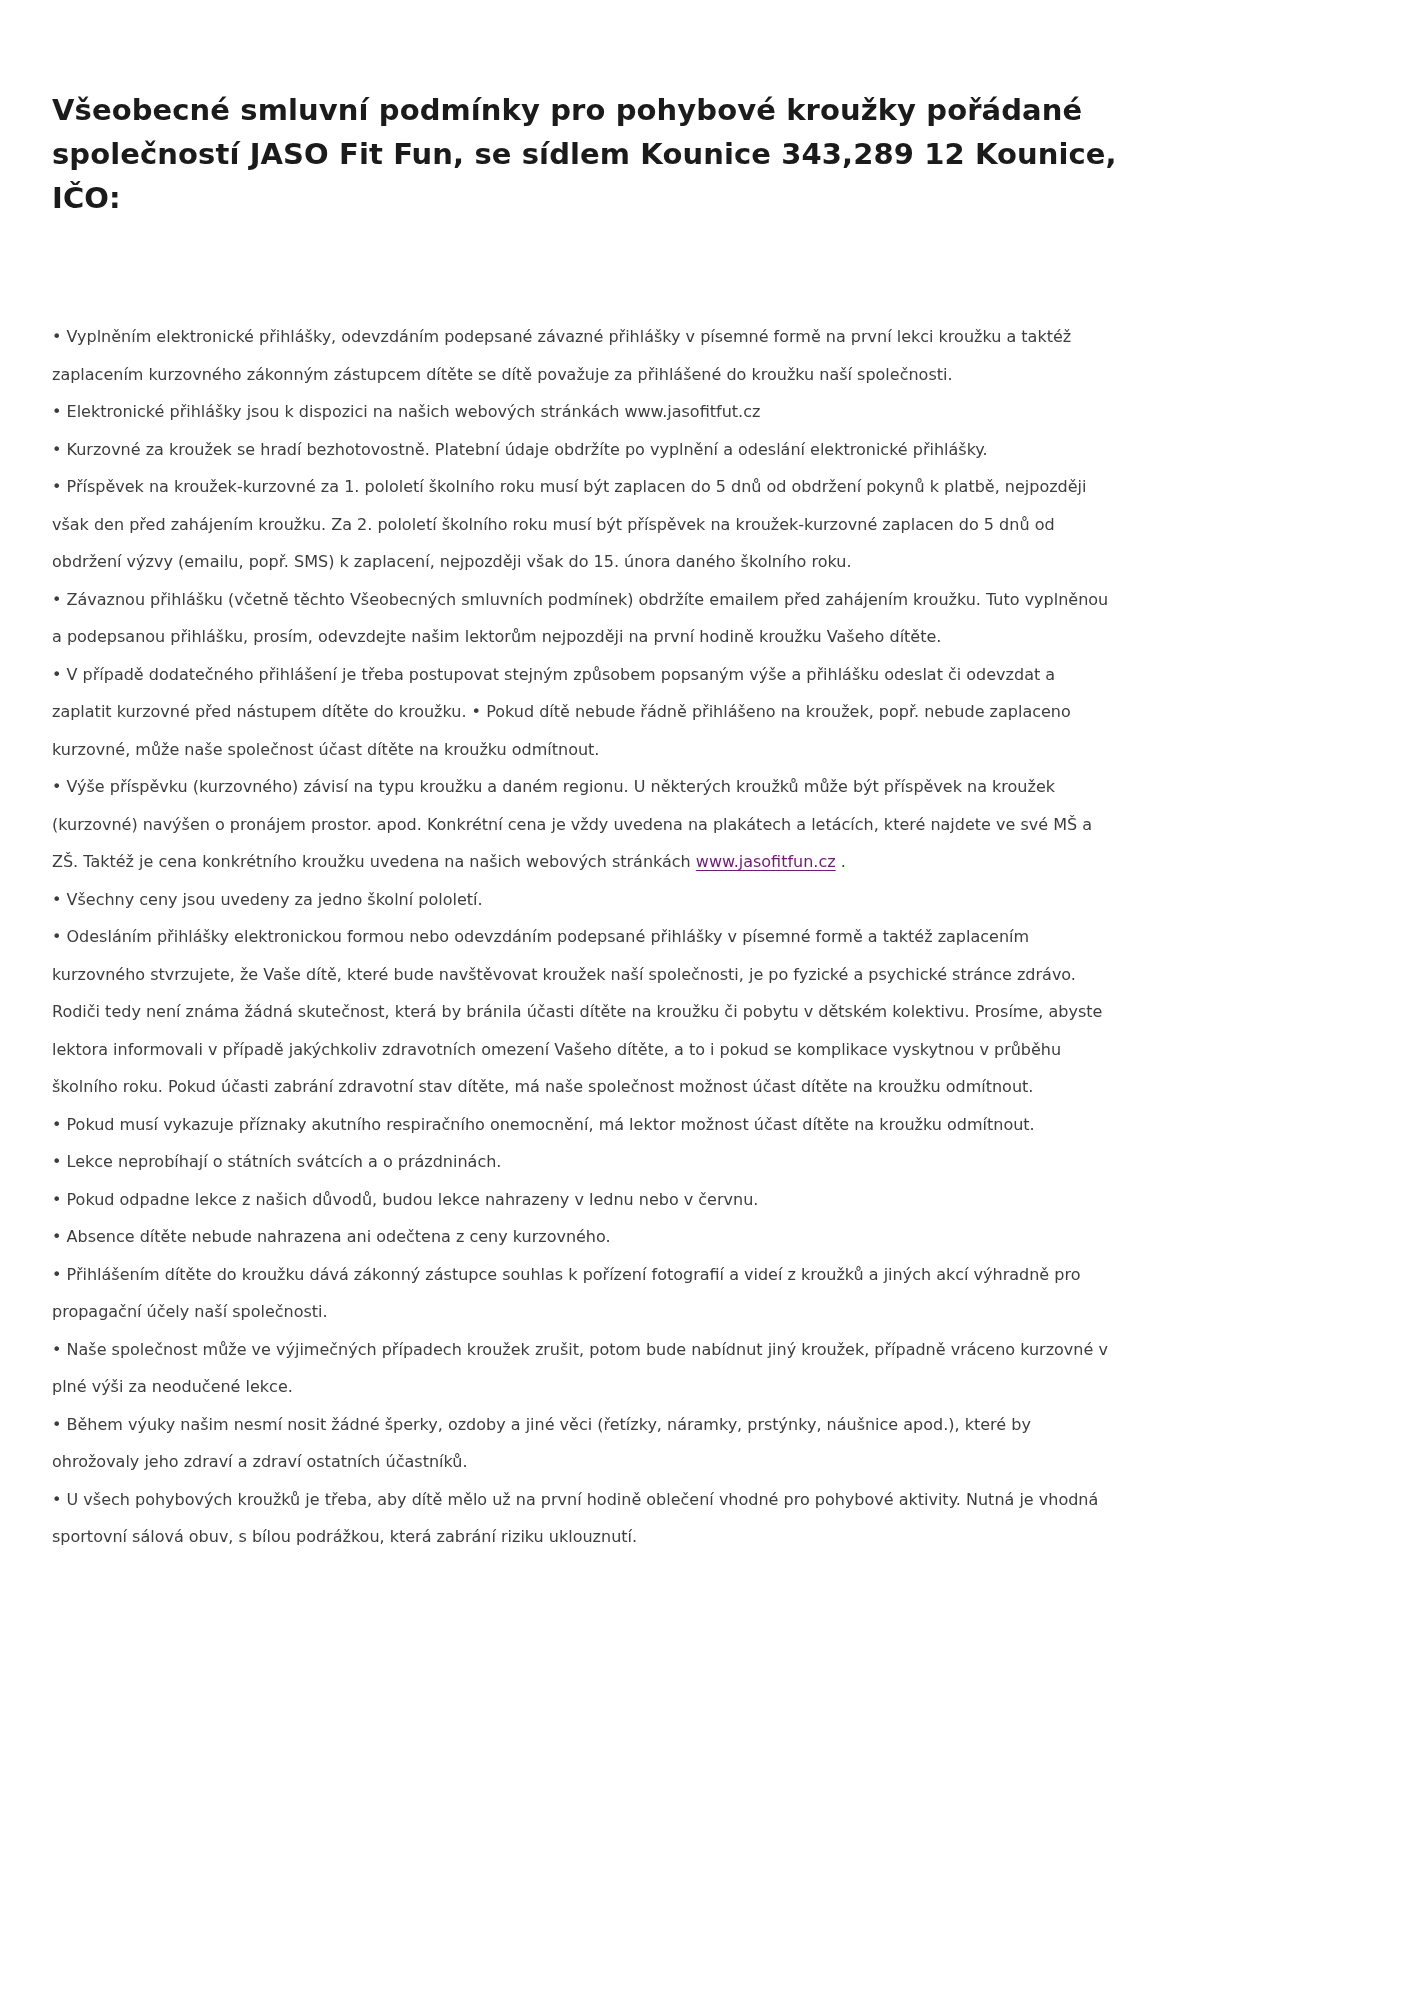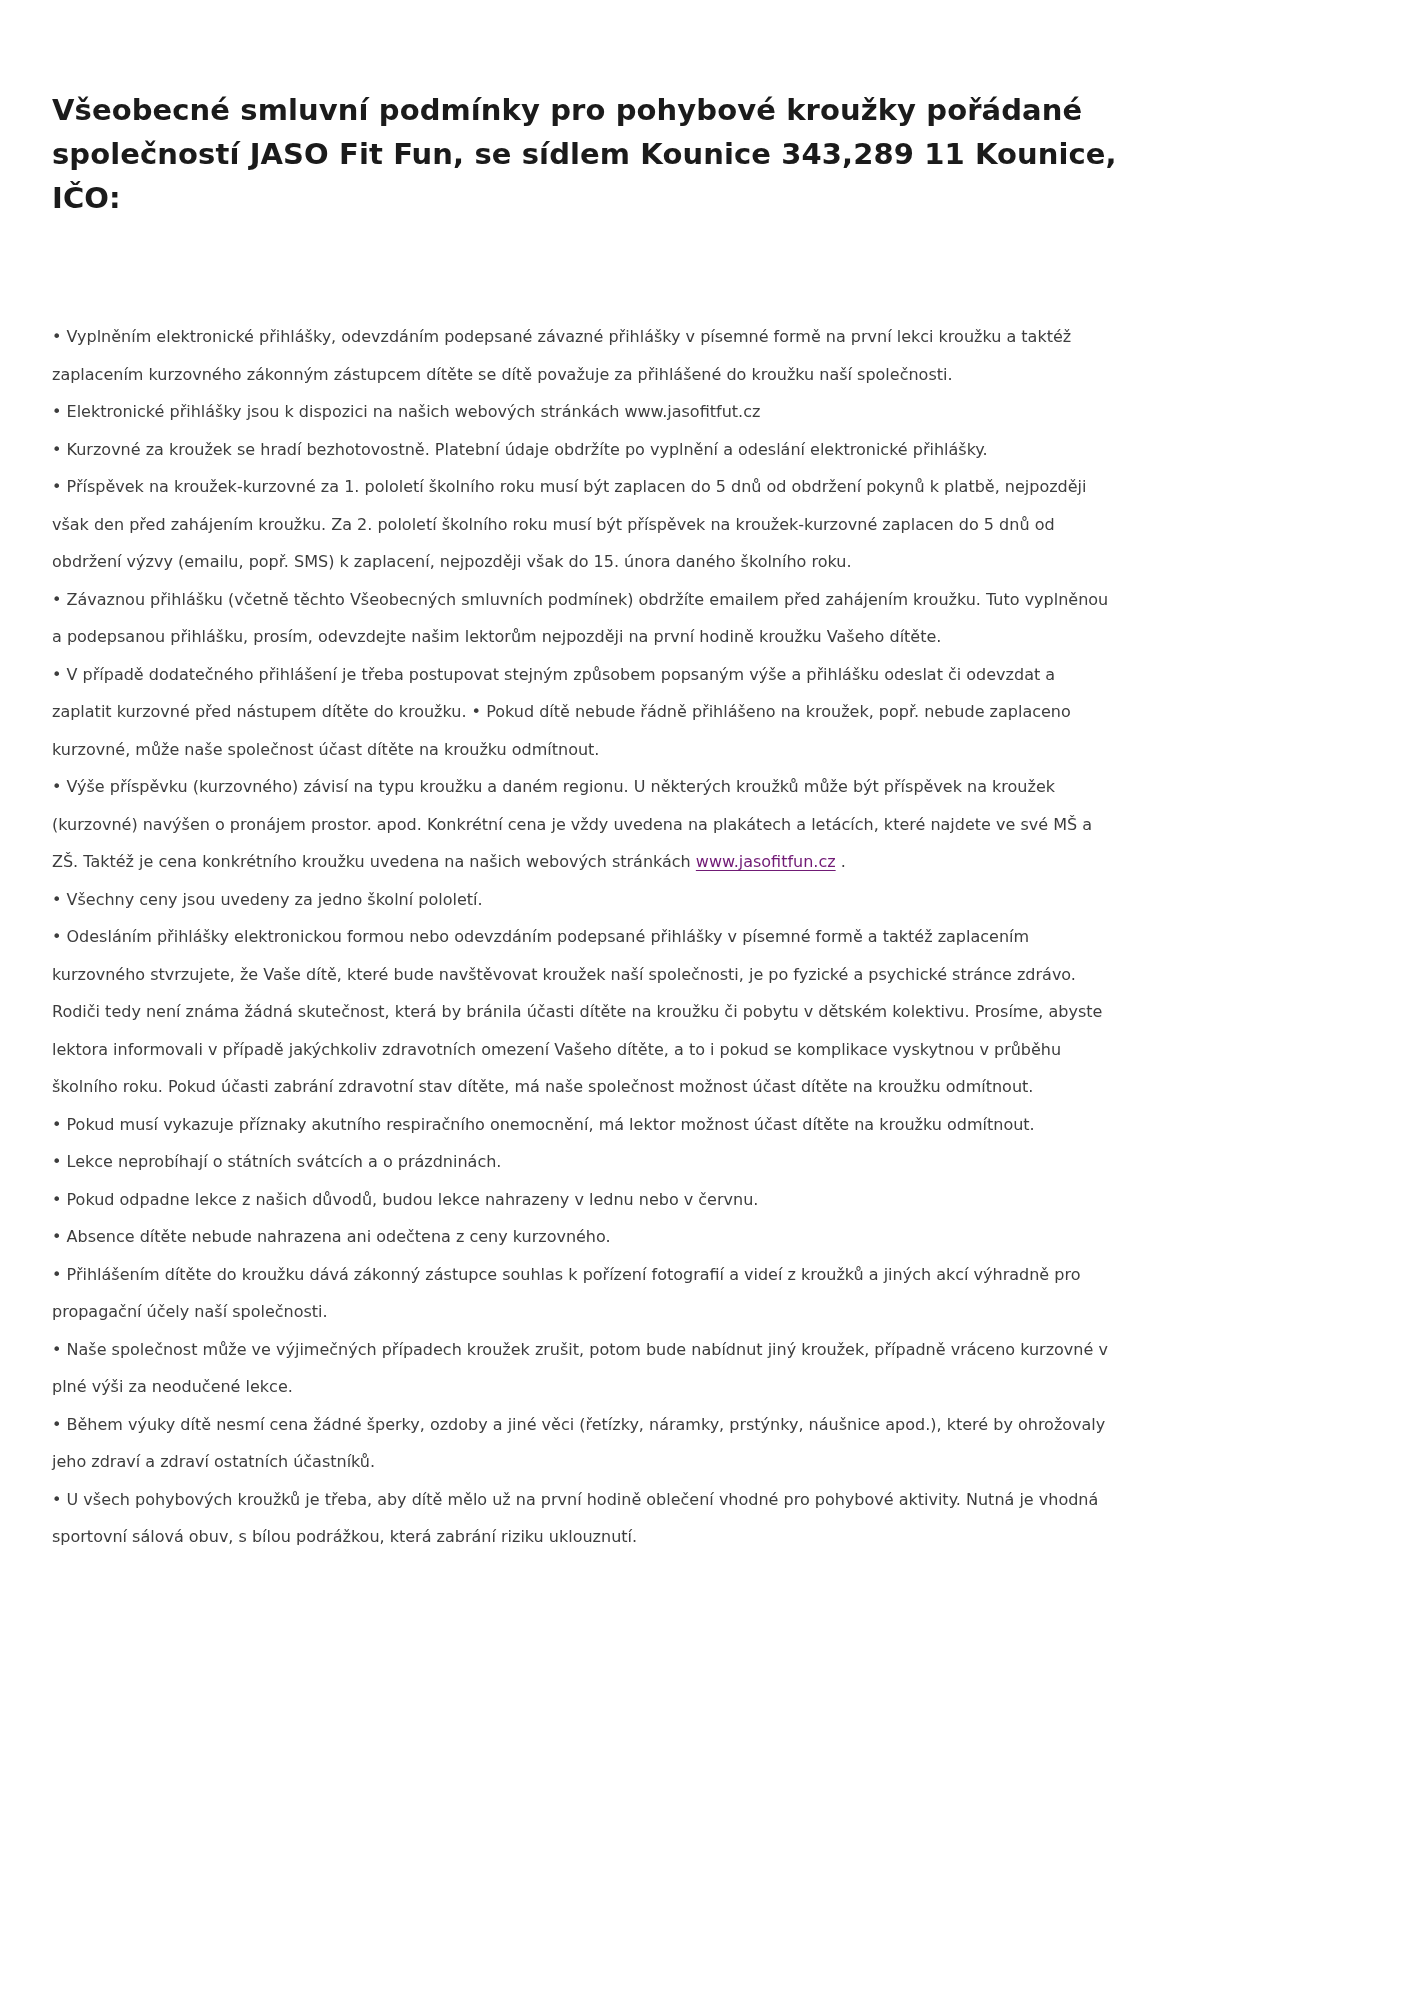--- a/index.html
+++ b/index.html
@@ -50,37 +50,37 @@
     cursor: pointer;
   }
 </style>
 </head>
 <body>
 
 <div class="page">
 
   <h1 class="doc-title">
     <span class="tline">Všeobecné smluvní podmínky pro pohybové kroužky pořádané</span>
-    <span class="tline">společností JASO Fit Fun, se sídlem Kounice 343,289 11 Kounice,</span>
+    <span class="tline">společností JASO Fit Fun, se sídlem Kounice 343,289 12 Kounice,</span>
     <span class="tline">IČO:</span>
   </h1>
 
   <div class="doc-body">
     <p>• Vyplněním elektronické přihlášky, odevzdáním podepsané závazné přihlášky v písemné formě na první lekci kroužku a taktéž zaplacením kurzovného zákonným zástupcem dítěte se dítě považuje za přihlášené do kroužku naší společnosti.</p>
     <p>• Elektronické přihlášky jsou k dispozici na našich webových stránkách www.jasofitfut.cz</p>
     <p>• Kurzovné za kroužek se hradí bezhotovostně. Platební údaje obdržíte po vyplnění a odeslání elektronické přihlášky.</p>
     <p>• Příspěvek na kroužek-kurzovné za 1. pololetí školního roku musí být zaplacen do 5 dnů od obdržení pokynů k platbě, nejpozději však den před zahájením kroužku. Za 2. pololetí školního roku musí být příspěvek na kroužek-kurzovné zaplacen do 5 dnů od obdržení výzvy (emailu, popř. SMS) k zaplacení, nejpozději však do 15. února daného školního roku.</p>
     <p>• Závaznou přihlášku (včetně těchto Všeobecných smluvních podmínek) obdržíte emailem před zahájením kroužku. Tuto vyplněnou a podepsanou přihlášku, prosím, odevzdejte našim lektorům nejpozději na první hodině kroužku Vašeho dítěte.</p>
     <p>• V případě dodatečného přihlášení je třeba postupovat stejným způsobem popsaným výše a přihlášku odeslat či odevzdat a zaplatit kurzovné před nástupem dítěte do kroužku. • Pokud dítě nebude řádně přihlášeno na kroužek, popř. nebude zaplaceno kurzovné, může naše společnost účast dítěte na kroužku odmítnout.</p>
     <p><span>• Výše příspěvku (kurzovného) závisí na typu kroužku a daném regionu. U některých kroužků může být příspěvek na kroužek (kurzovné) navýšen o pronájem prostor. apod. Konkrétní cena je vždy uvedena na plakátech a letácích, které najdete ve své MŠ a ZŠ. Taktéž je cena konkrétního kroužku uvedena na našich webových stránkách </span><a class="website-link">www.jasofitfun.cz</a><span> .</span></p>
     <p>• Všechny ceny jsou uvedeny za jedno školní pololetí.</p>
     <p>• Odesláním přihlášky elektronickou formou nebo odevzdáním podepsané přihlášky v písemné formě a taktéž zaplacením kurzovného stvrzujete, že Vaše dítě, které bude navštěvovat kroužek naší společnosti, je po fyzické a psychické stránce zdrávo. Rodiči tedy není známa žádná skutečnost, která by bránila účasti dítěte na kroužku či pobytu v dětském kolektivu. Prosíme, abyste lektora informovali v případě jakýchkoliv zdravotních omezení Vašeho dítěte, a to i pokud se komplikace vyskytnou v průběhu školního roku. Pokud účasti zabrání zdravotní stav dítěte, má naše společnost možnost účast dítěte na kroužku odmítnout.</p>
     <p>• Pokud musí vykazuje příznaky akutního respiračního onemocnění, má lektor možnost účast dítěte na kroužku odmítnout.</p>
     <p>• Lekce neprobíhají o státních svátcích a o prázdninách.</p>
     <p>• Pokud odpadne lekce z našich důvodů, budou lekce nahrazeny v lednu nebo v červnu.</p>
     <p>• Absence dítěte nebude nahrazena ani odečtena z ceny kurzovného.</p>
     <p>• Přihlášením dítěte do kroužku dává zákonný zástupce souhlas k pořízení fotografií a videí z kroužků a jiných akcí výhradně pro propagační účely naší společnosti.</p>
     <p>• Naše společnost může ve výjimečných případech kroužek zrušit, potom bude nabídnut jiný kroužek, případně vráceno kurzovné v plné výši za neodučené lekce.</p>
-    <p>• Během výuky dítě nesmí cena žádné šperky, ozdoby a jiné věci (řetízky, náramky, prstýnky, náušnice apod.), které by ohrožovaly jeho zdraví a zdraví ostatních účastníků.</p>
+    <p>• Během výuky našim nesmí nosit žádné šperky, ozdoby a jiné věci (řetízky, náramky, prstýnky, náušnice apod.), které by ohrožovaly jeho zdraví a zdraví ostatních účastníků.</p>
     <p>• U všech pohybových kroužků je třeba, aby dítě mělo už na první hodině oblečení vhodné pro pohybové aktivity. Nutná je vhodná sportovní sálová obuv, s bílou podrážkou, která zabrání riziku uklouznutí.</p>
   </div>
 
 </div>
 
 </body></html>

